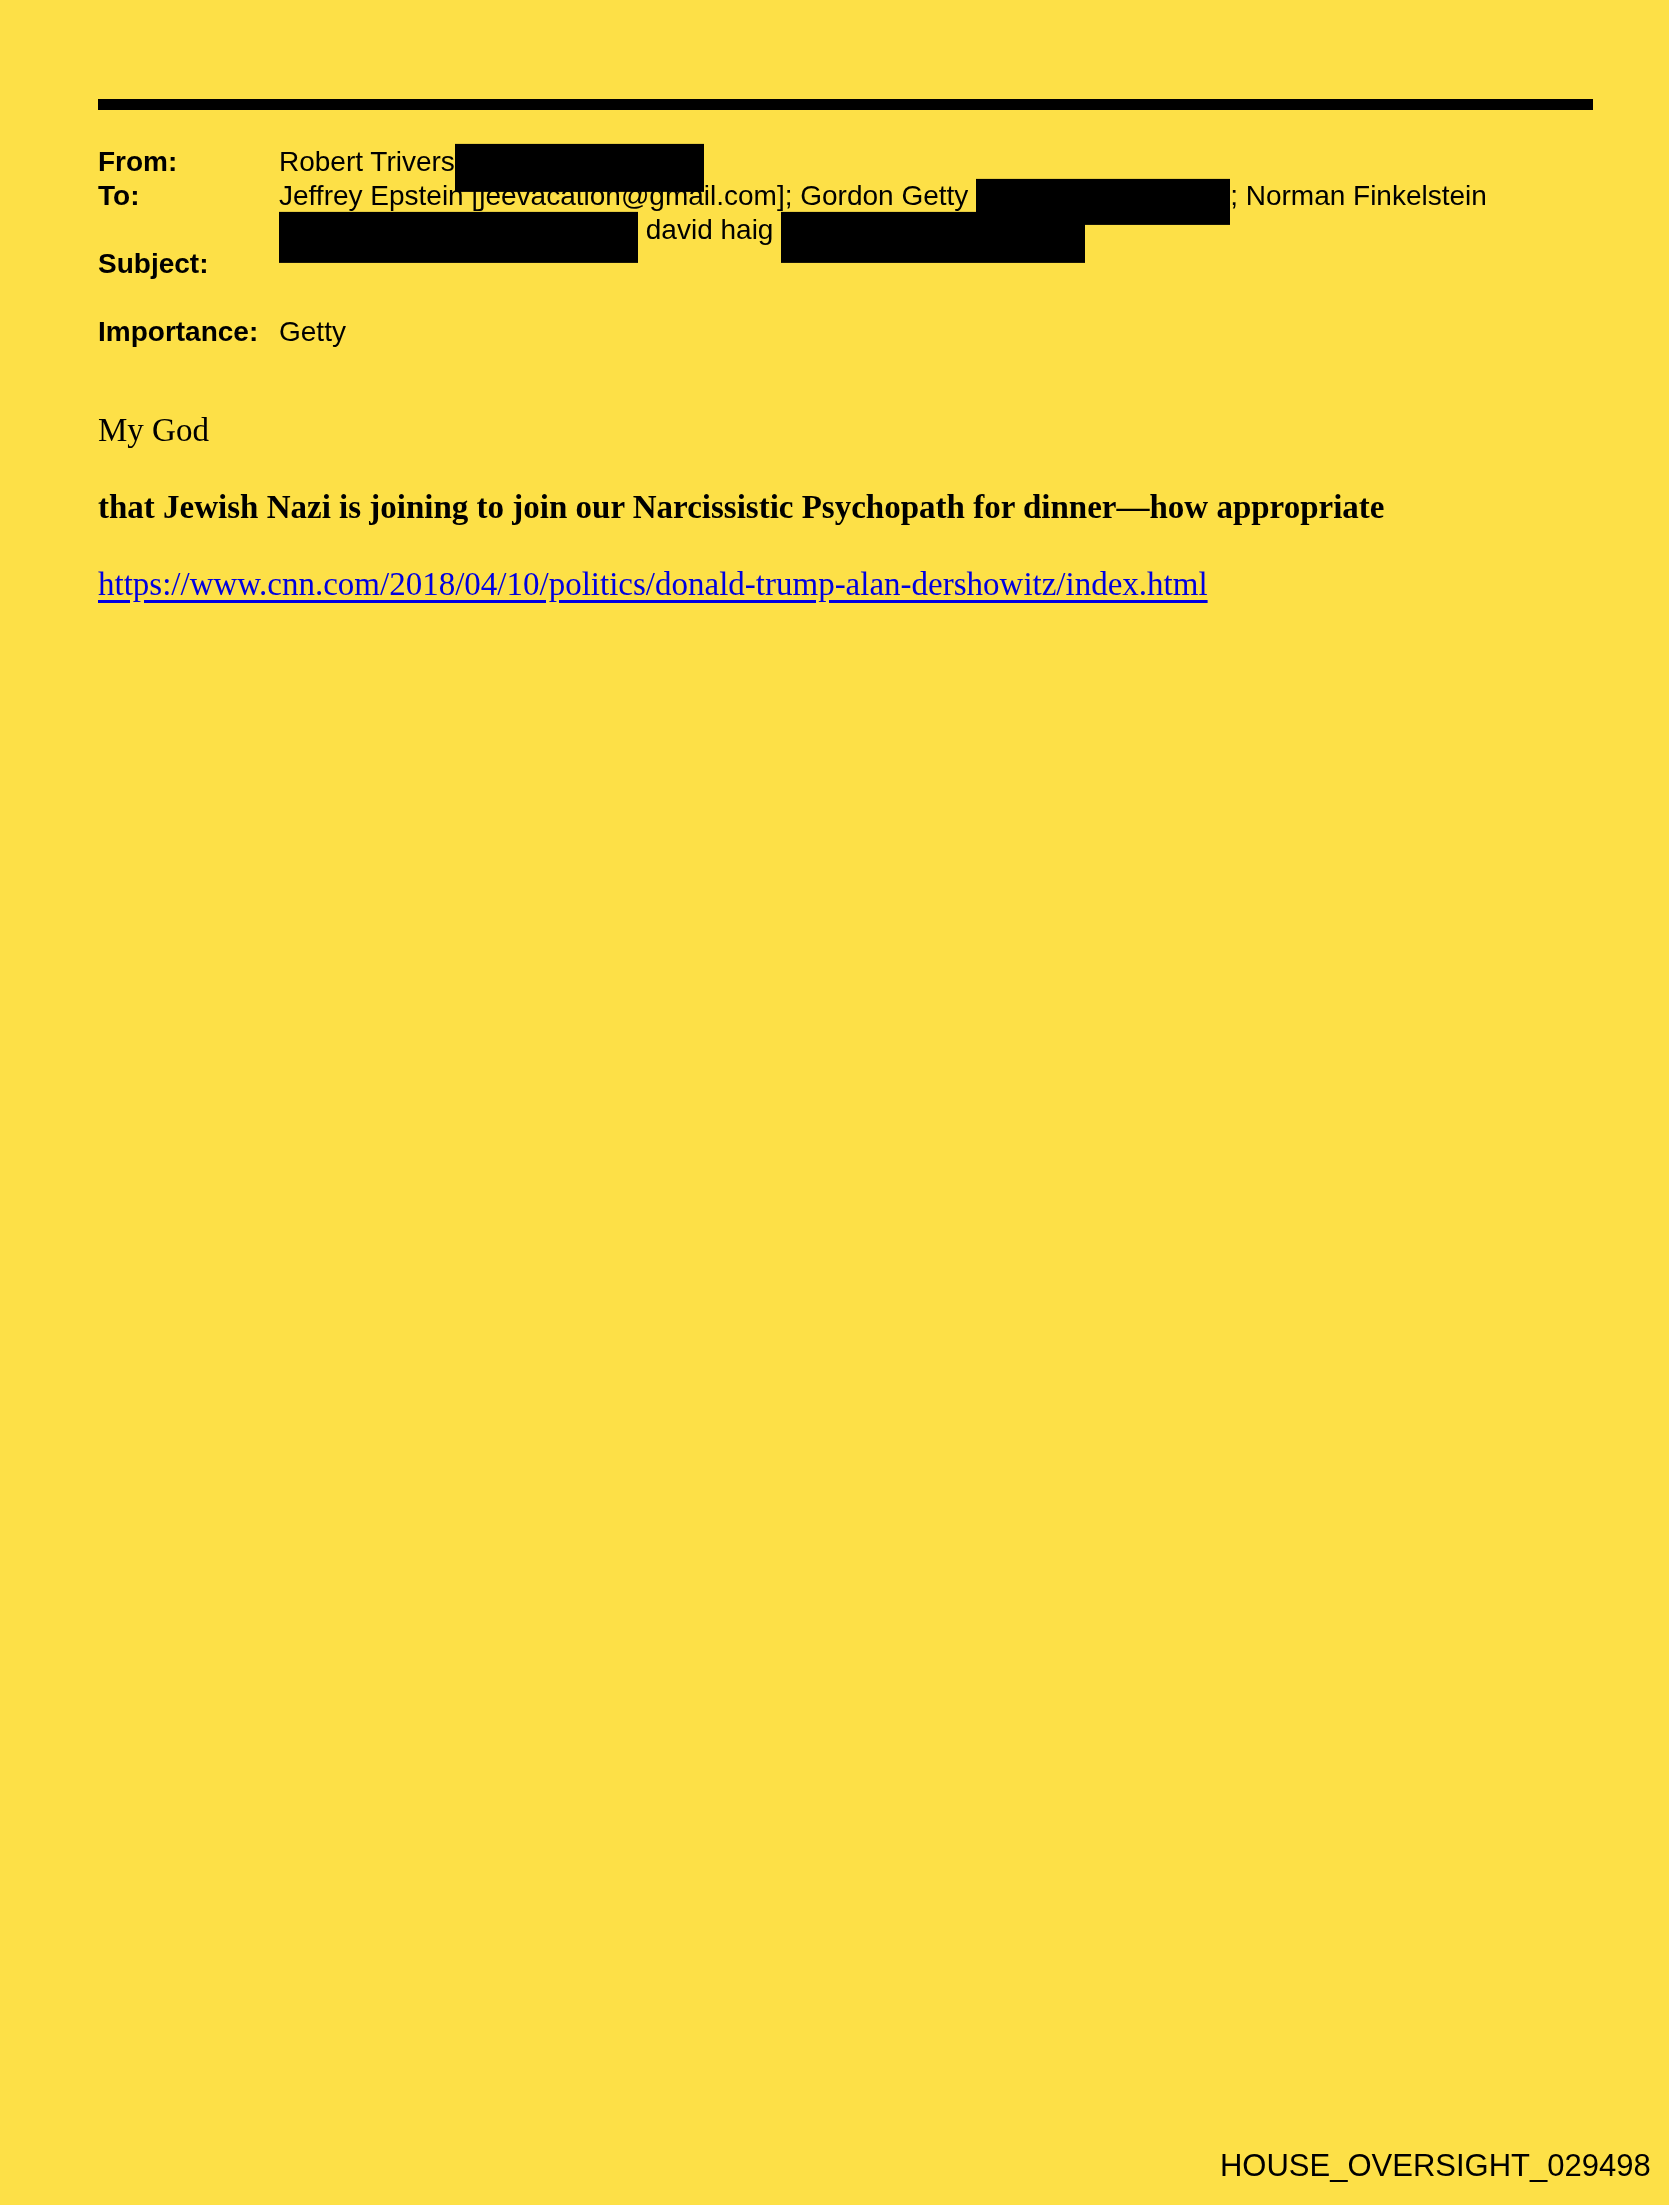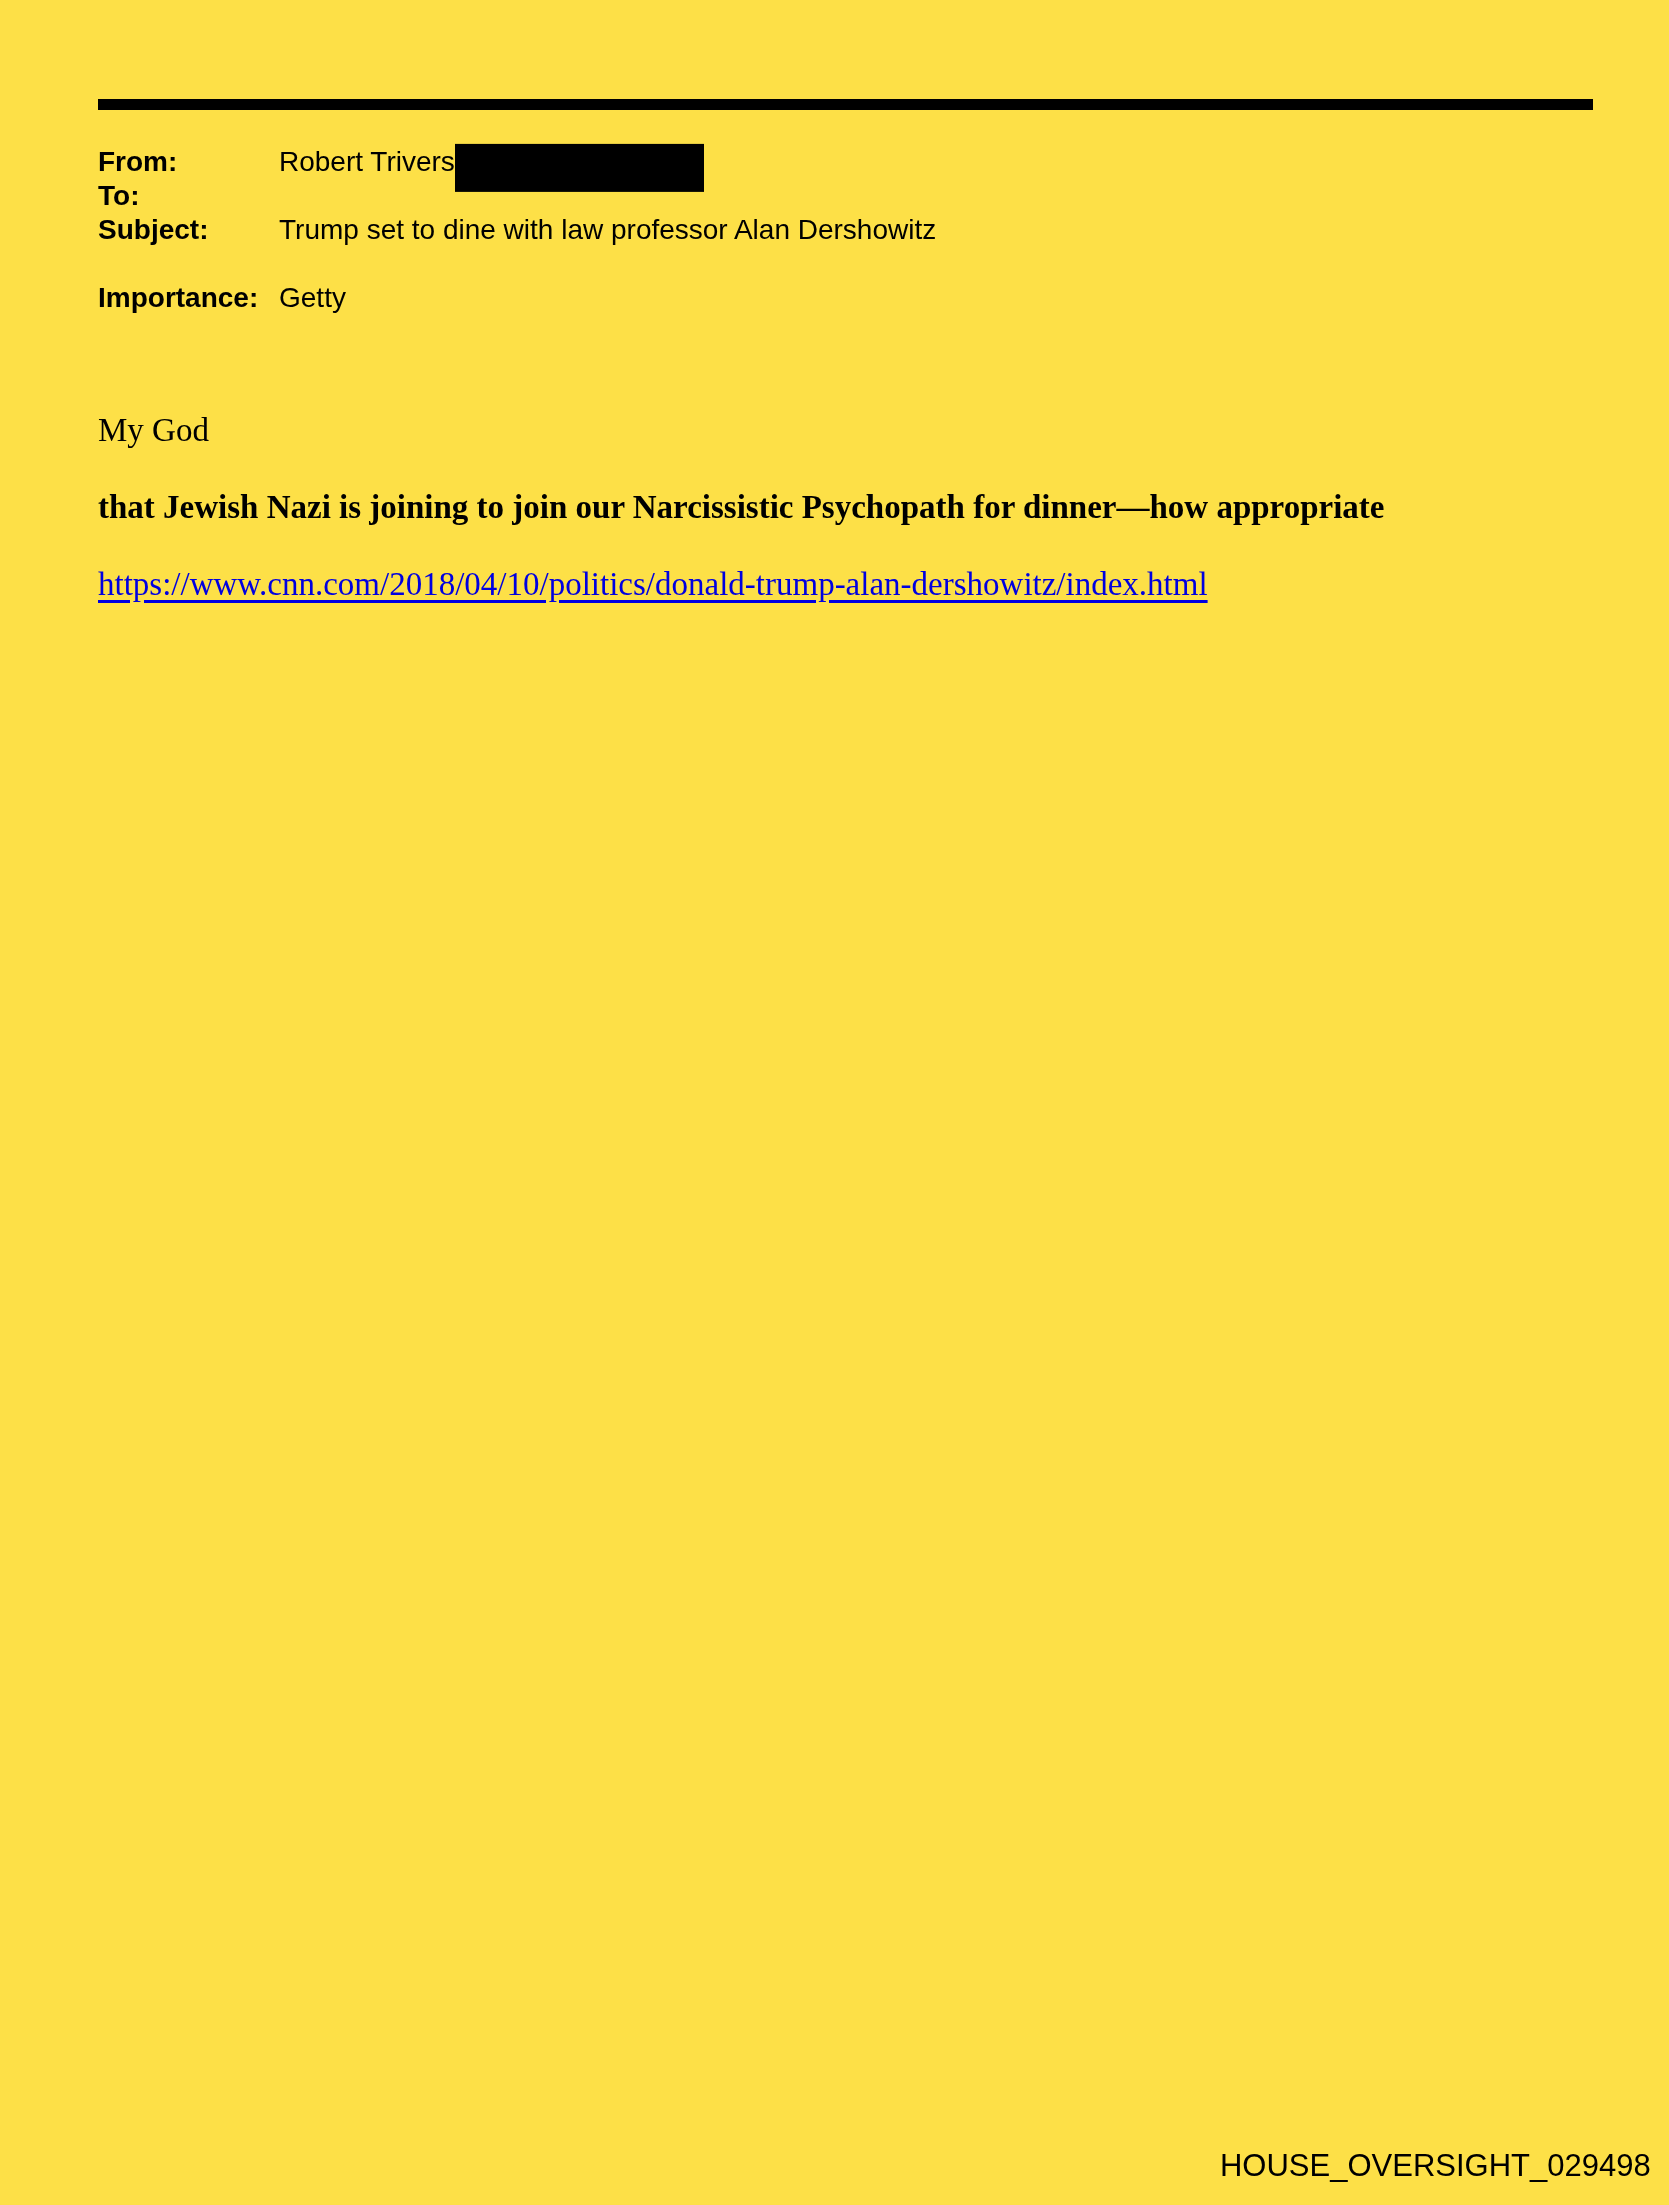--- a/index.html
+++ b/index.html
@@ -98,27 +98,28 @@
     <div class="hrow">
       <div class="hlabel">From:</div>
       <div class="hvalue">
           <span class="vline"><span>Robert Trivers</span><span class="redact r-from"></span></span>
         </div>
     </div>
 
 
     <div class="hrow">
       <div class="hlabel">To:</div>
+      <div class="hvalue">
+          <span class="vline"><span>Jeffrey Epstein [jeevacation@gmail.com]; Gordon Getty </span><span class="redact r-to1"></span><span>; Norman Finkelstein</span></span>
+          <span class="vline"><span class="redact r-to2a"></span><span> david haig </span><span class="redact r-to2b"></span></span>
+        </div>
     </div>
 
     <div class="hrow">
       <div class="hlabel">Subject:</div>
-      <div class="hvalue">
-          <span class="vline"><span>Trump set to dine with law professor Alan Dershowitz</span></span>
-        </div>
     </div>
 
     <div class="hrow importance-row">
       <div class="hlabel">Importance:</div>
       <div class="hvalue">
           <span class="vline"><span>Getty</span></span>
         </div>
     </div>
 
   </div>

